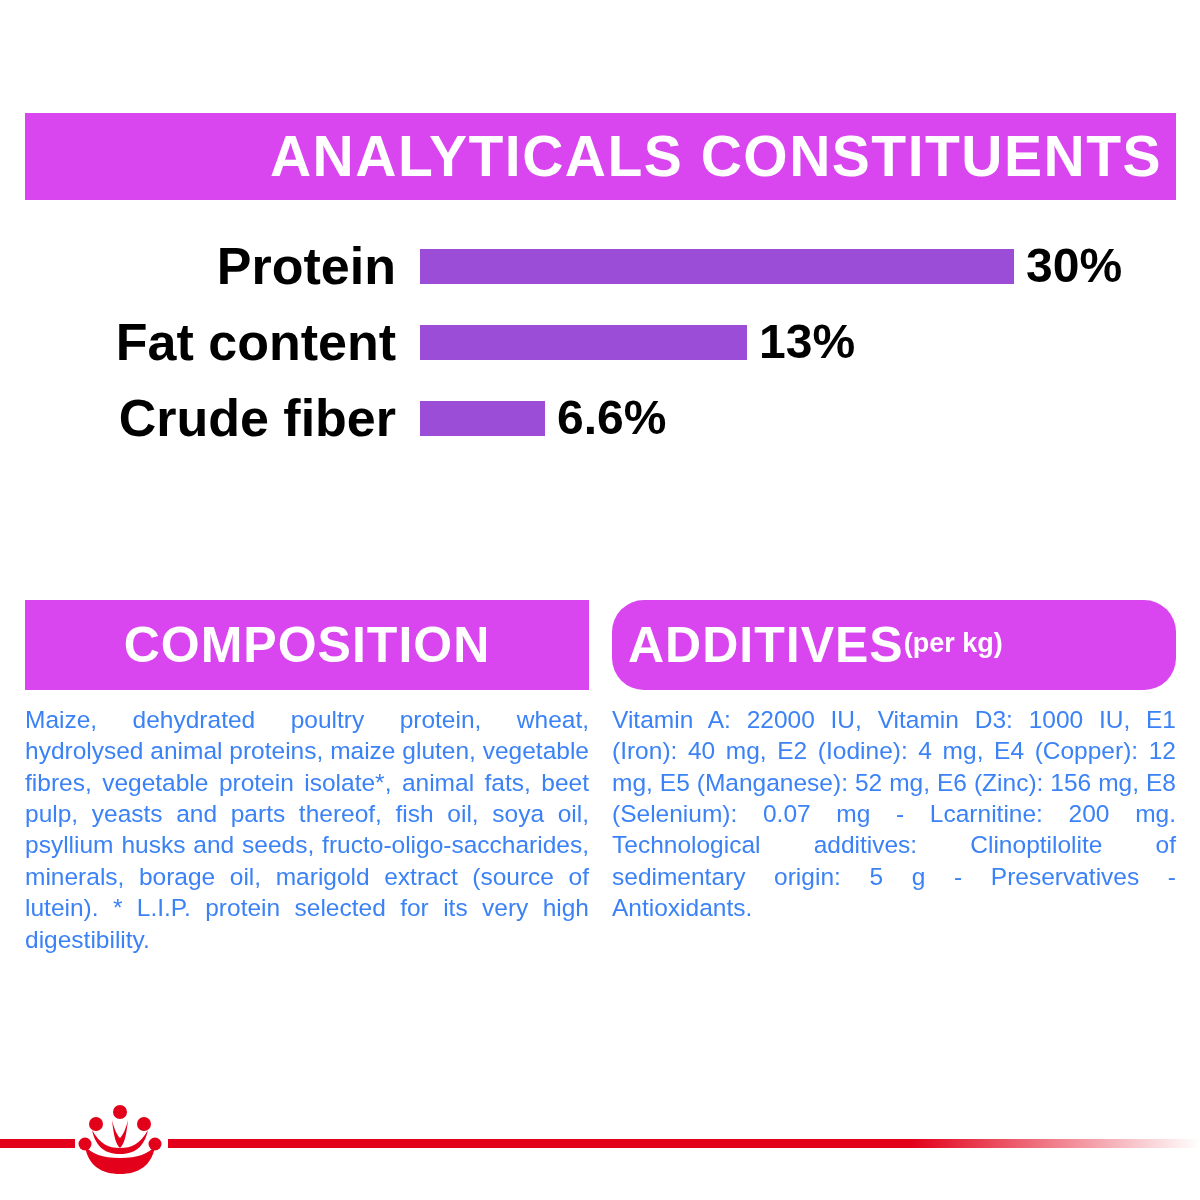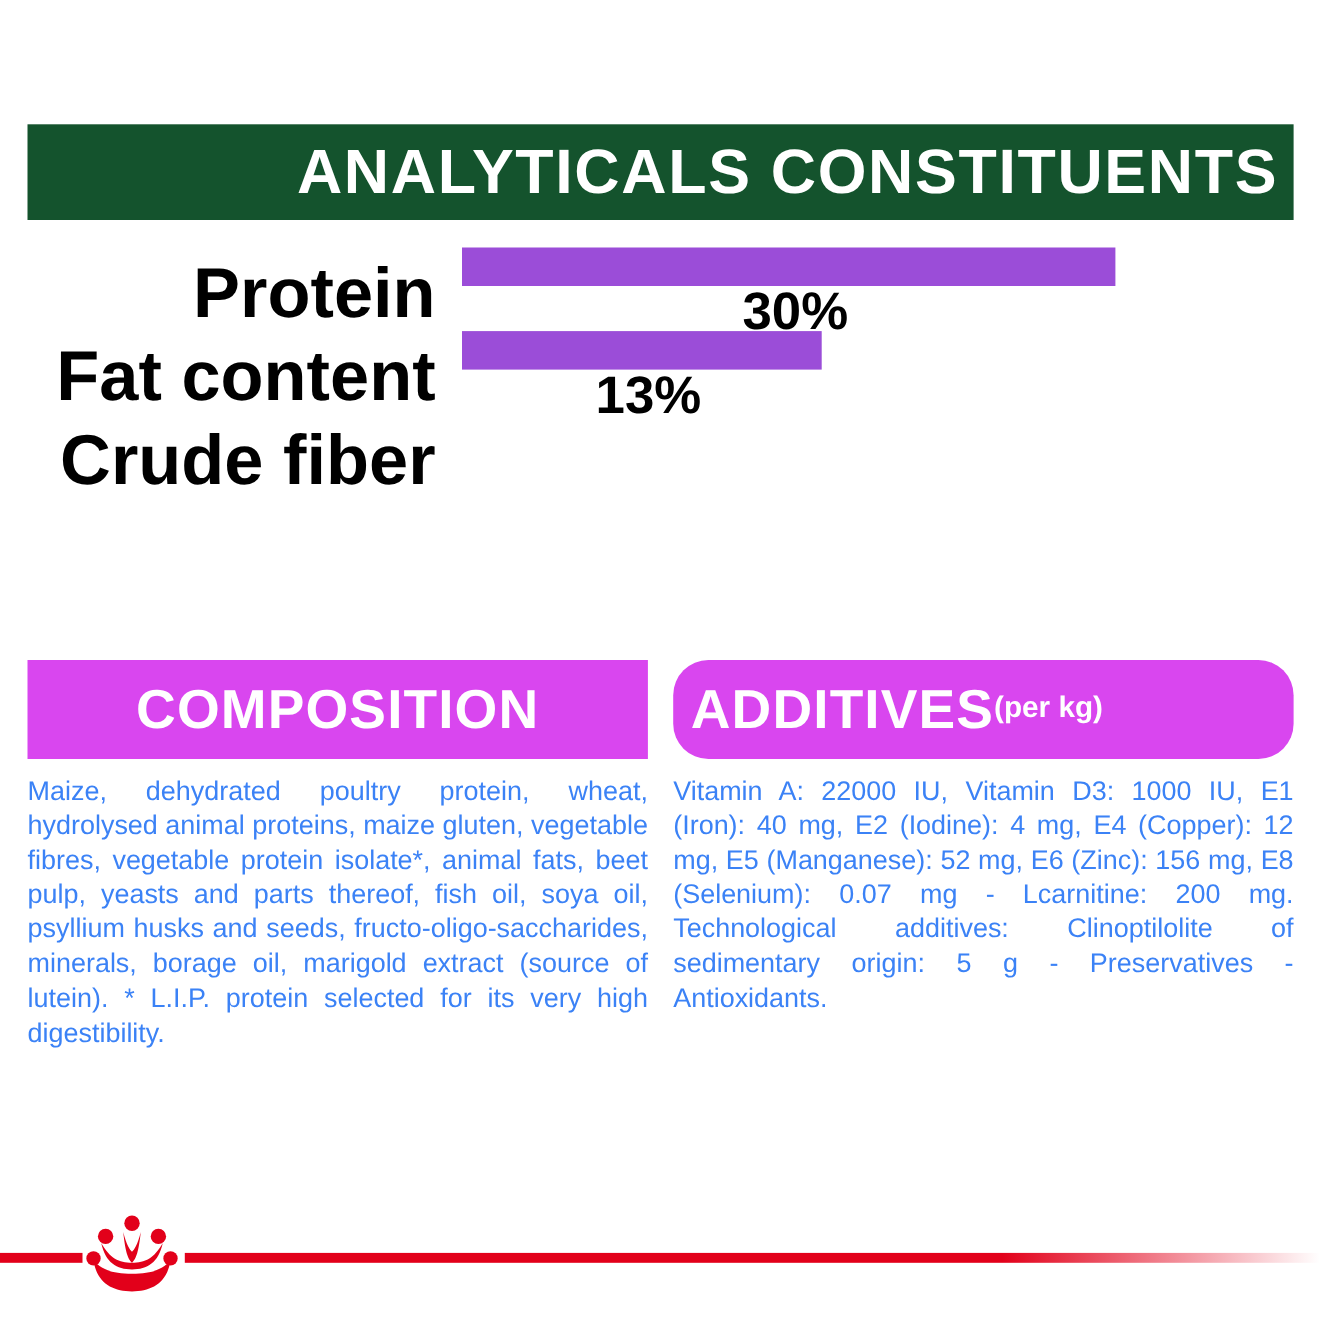--- a/index.html
+++ b/index.html
@@ -20,21 +20,21 @@
     inset: 0;
   }
 
   
   .analyticals-header {
     position: absolute;
     left: 25px;
     top: 113px;
     width: 1151px;
     height: 87px;
-    background: #14532d;
+    background: #d946ef;
     display: flex;
     align-items: center;
     justify-content: flex-end;
     box-sizing: border-box;
     padding-right: 14px;
   }
   .analyticals-header .title {
     color: #ffffff;
     font-size: 57px;
     font-weight: bold;
@@ -54,30 +54,29 @@
     display: flex;
     align-items: center;
     height: 62px;
     margin-bottom: 14px;
   }
   .bar-label {
     width: 395px;
     text-align: right;
     padding-right: 24px;
     box-sizing: border-box;
-    font-size: 64px;
+    font-size: 52px;
     font-weight: bold;
     color: #000000;
     line-height: 1;
     white-space: nowrap;
   }
   .bar-track {
     display: flex;
     align-items: center;
-    flex-direction: column;
   }
   .bar-fill {
     height: 35px;
     background: #9b4dd8;
   }
   .bar-value {
     font-size: 48px;
     font-weight: bold;
     color: #000000;
     line-height: 1;
@@ -178,20 +177,24 @@
     <div class="bar-row">
       <div class="bar-label">Fat content</div>
       <div class="bar-track">
         <div class="bar-fill" style="width:327px;"></div>
         <div class="bar-value">13%</div>
       </div>
     </div>
 
     <div class="bar-row">
       <div class="bar-label">Crude fiber</div>
+      <div class="bar-track">
+        <div class="bar-fill" style="width:125px;"></div>
+        <div class="bar-value">6.6%</div>
+      </div>
     </div>
 
   </div>
 
   <div class="panel composition">
     <div class="panel-header">
       <span class="panel-title">COMPOSITION</span>
     </div>
     <div class="panel-body">Maize, dehydrated poultry protein, wheat, hydrolysed animal proteins, maize gluten, vegetable fibres, vegetable protein isolate*, animal fats, beet pulp, yeasts and parts thereof, fish oil, soya oil, psyllium husks and seeds, fructo-oligo-saccharides, minerals, borage oil, marigold extract (source of lutein). * L.I.P. protein selected for its very high digestibility.</div>
   </div>

